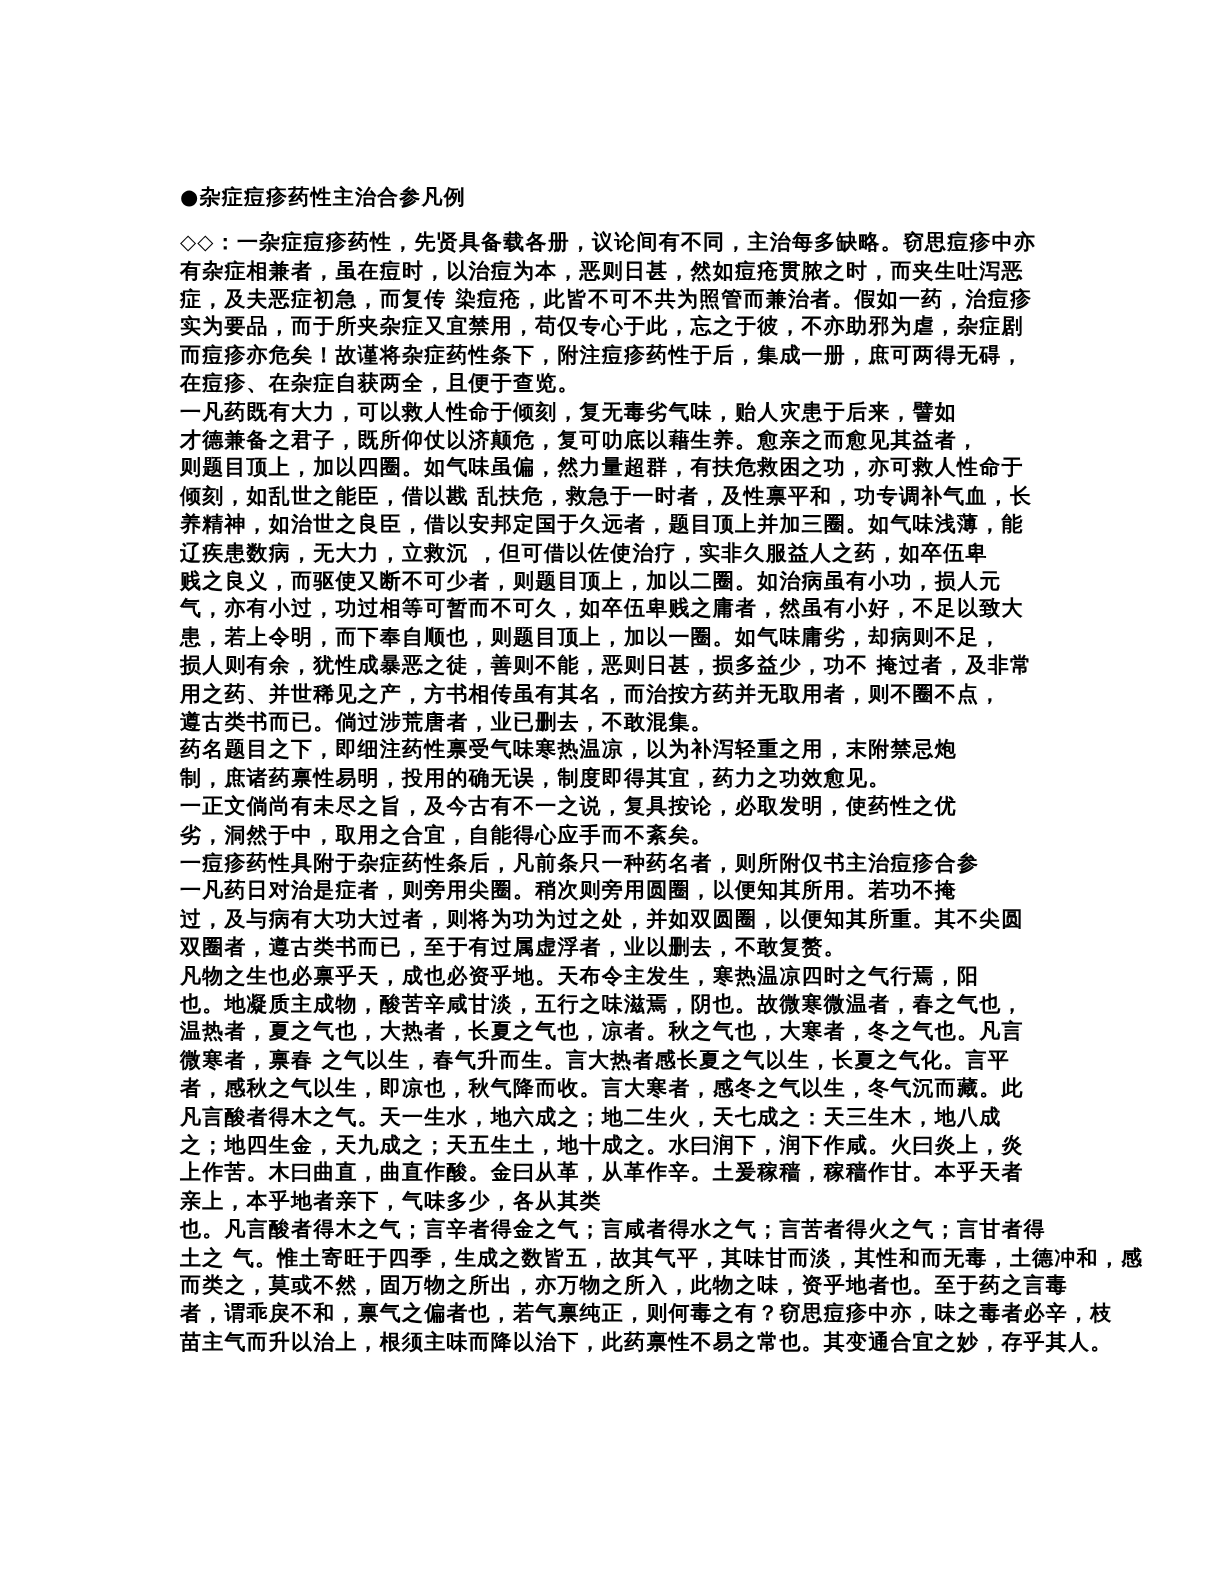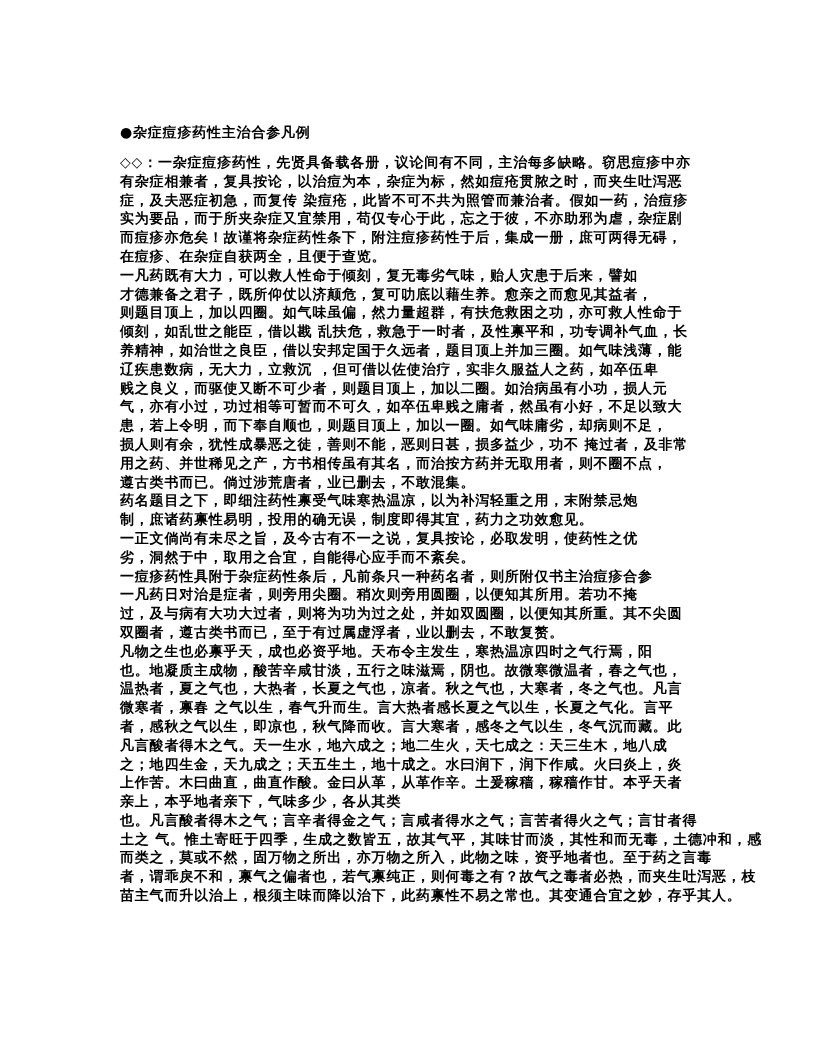--- a/index.html
+++ b/index.html
@@ -32,21 +32,21 @@
     white-space: nowrap;
   }
 </style>
 </head>
 <body>
 
 <div class="page">
   <div class="doc-title">●杂症痘疹药性主治合参凡例</div>
   <div class="doc-body">
       <div class="text-line">◇◇：一杂症痘疹药性，先贤具备载各册，议论间有不同，主治每多缺略。窃思痘疹中亦</div>
-      <div class="text-line">有杂症相兼者，复具按论，以治痘为本，杂症为标，然如痘疮贯脓之时，而夹生吐泻恶</div>
+      <div class="text-line">有杂症相兼者，虽在痘时，以治痘为本，恶则日甚，然如痘疮贯脓之时，而夹生吐泻恶</div>
       <div class="text-line">症，及夫恶症初急，而复传 染痘疮，此皆不可不共为照管而兼治者。假如一药，治痘疹</div>
       <div class="text-line">实为要品，而于所夹杂症又宜禁用，苟仅专心于此，忘之于彼，不亦助邪为虐，杂症剧</div>
       <div class="text-line">而痘疹亦危矣！故谨将杂症药性条下，附注痘疹药性于后，集成一册，庶可两得无碍，</div>
       <div class="text-line">在痘疹、在杂症自获两全，且便于查览。</div>
       <div class="text-line">一凡药既有大力，可以救人性命于倾刻，复无毒劣气味，贻人灾患于后来，譬如</div>
       <div class="text-line">才德兼备之君子，既所仰仗以济颠危，复可叻底以藉生养。愈亲之而愈见其益者，</div>
       <div class="text-line">则题目顶上，加以四圈。如气味虽偏，然力量超群，有扶危救困之功，亦可救人性命于</div>
       <div class="text-line">倾刻，如乱世之能臣，借以戡 乱扶危，救急于一时者，及性禀平和，功专调补气血，长</div>
       <div class="text-line">养精神，如治世之良臣，借以安邦定国于久远者，题目顶上并加三圈。如气味浅薄，能</div>
       <div class="text-line">辽疾患数病，无大力，立救沉 ，但可借以佐使治疗，实非久服益人之药，如卒伍卑</div>
@@ -69,16 +69,16 @@
       <div class="text-line">温热者，夏之气也，大热者，长夏之气也，凉者。秋之气也，大寒者，冬之气也。凡言</div>
       <div class="text-line">微寒者，禀春 之气以生，春气升而生。言大热者感长夏之气以生，长夏之气化。言平</div>
       <div class="text-line">者，感秋之气以生，即凉也，秋气降而收。言大寒者，感冬之气以生，冬气沉而藏。此</div>
       <div class="text-line">凡言酸者得木之气。天一生水，地六成之；地二生火，天七成之：天三生木，地八成</div>
       <div class="text-line">之；地四生金，天九成之；天五生土，地十成之。水曰润下，润下作咸。火曰炎上，炎</div>
       <div class="text-line">上作苦。木曰曲直，曲直作酸。金曰从革，从革作辛。土爰稼穑，稼穑作甘。本乎天者</div>
       <div class="text-line">亲上，本乎地者亲下，气味多少，各从其类</div>
       <div class="text-line">也。凡言酸者得木之气；言辛者得金之气；言咸者得水之气；言苦者得火之气；言甘者得</div>
       <div class="text-line">土之 气。惟土寄旺于四季，生成之数皆五，故其气平，其味甘而淡，其性和而无毒，土德冲和，感</div>
       <div class="text-line">而类之，莫或不然，固万物之所出，亦万物之所入，此物之味，资乎地者也。至于药之言毒</div>
-      <div class="text-line">者，谓乖戾不和，禀气之偏者也，若气禀纯正，则何毒之有？故气之毒者必热，而夹生吐泻恶，枝</div>
+      <div class="text-line">者，谓乖戾不和，禀气之偏者也，若气禀纯正，则何毒之有？窃思痘疹中亦，味之毒者必辛，枝</div>
       <div class="text-line">苗主气而升以治上，根须主味而降以治下，此药禀性不易之常也。其变通合宜之妙，存乎其人。</div>
     </div>
 </div>
 
 </body></html>

